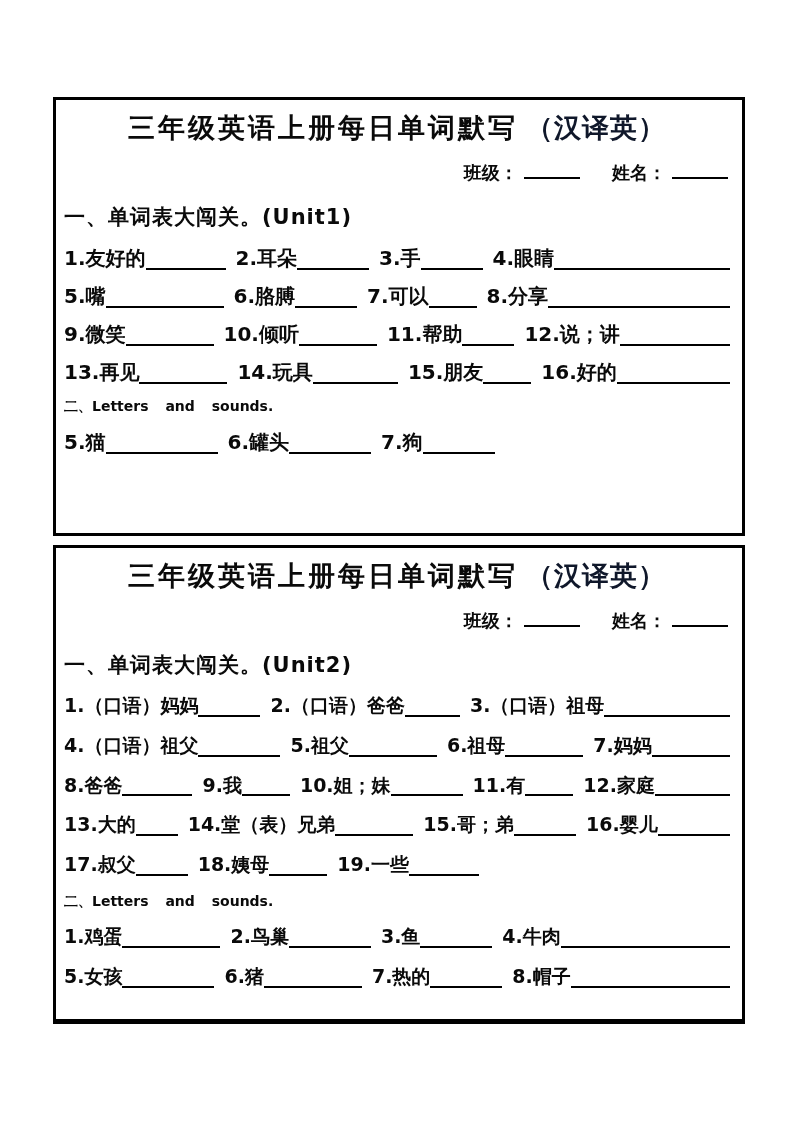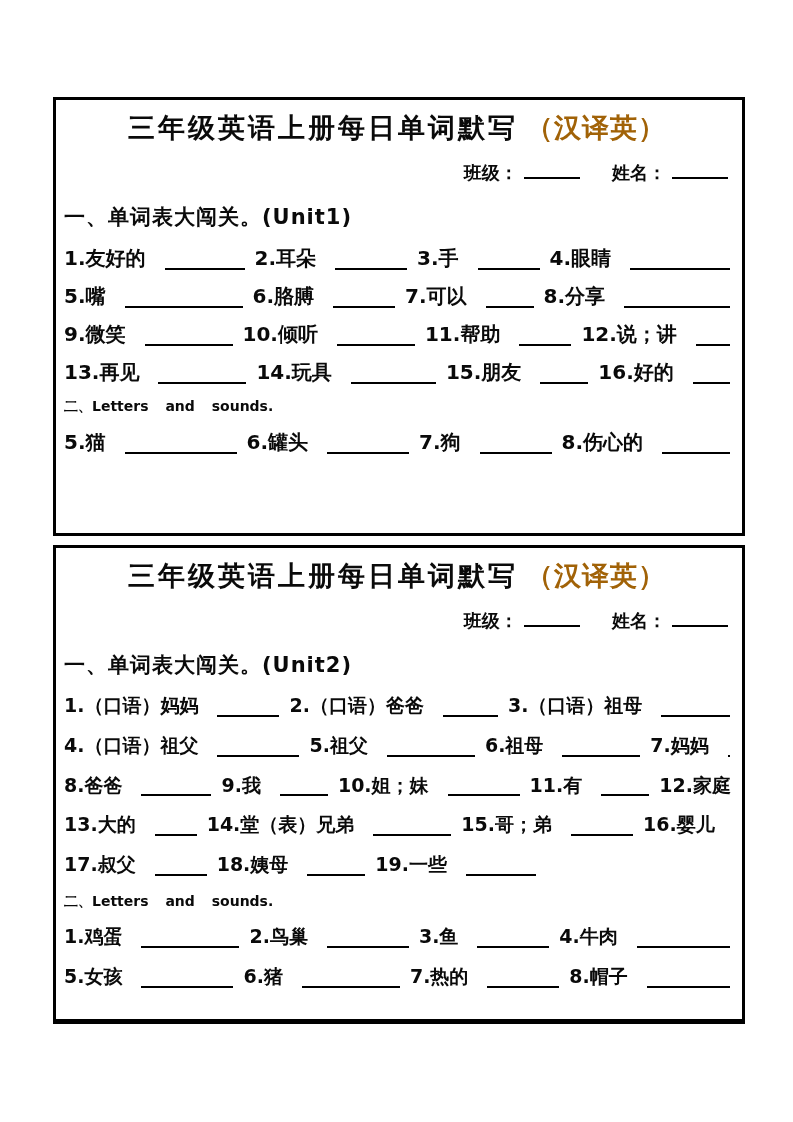--- a/index.html
+++ b/index.html
@@ -27,21 +27,21 @@
 
   .sheet-title {
     text-align: center;
     font-size: 27px;
     font-weight: bold;
     letter-spacing: 3px;
     margin-top: 4px;
     white-space: nowrap;
   }
   .sheet-title .note {
-    color: #a16207;
+    color: #0f172a;
     margin-left: 8px;
     letter-spacing: 1px;
   }
 
   .class-line {
     text-align: right;
     font-size: 18px;
     font-weight: bold;
     margin-top: 15px;
     padding-right: 2px;
@@ -79,21 +79,20 @@
     margin-bottom: 14px;
     font-size: 20px;
     font-weight: 600;
     line-height: 1.2;
   }
   .word-item {
     display: inline-flex;
     align-items: flex-end;
     margin-right: 10px;
     white-space: nowrap;
-    gap: 19px;
   }
   .word-item:last-child { margin-right: 0; }
   .word-item.fill { flex: 1 1 auto; }
   .answer-blank {
     display: inline-block;
     height: 1.05em;
     border-bottom: 2px solid #000;
   }
   .answer-blank.fill { flex: 1 1 auto; }
 
@@ -200,24 +199,20 @@
             <span class="answer-blank" style="width: 112px;"></span>
           </span>
           <span class="word-item">
             <span class="word-label">6.罐头</span>
             <span class="answer-blank" style="width: 82px;"></span>
           </span>
           <span class="word-item">
             <span class="word-label">7.狗</span>
             <span class="answer-blank" style="width: 72px;"></span>
           </span>
-          <span class="word-item fill">
-            <span class="word-label">8.伤心的</span>
-            <span class="answer-blank fill"></span>
-          </span>
         </div>
       </div>
   </section>
 
   <section class="sheet sheet-2">
     <div class="sheet-title">
       <span>三年级英语上册每日单词默写</span><span class="note">（汉译英）</span>
     </div>
     <div class="class-line">
       <span class="class-group">

